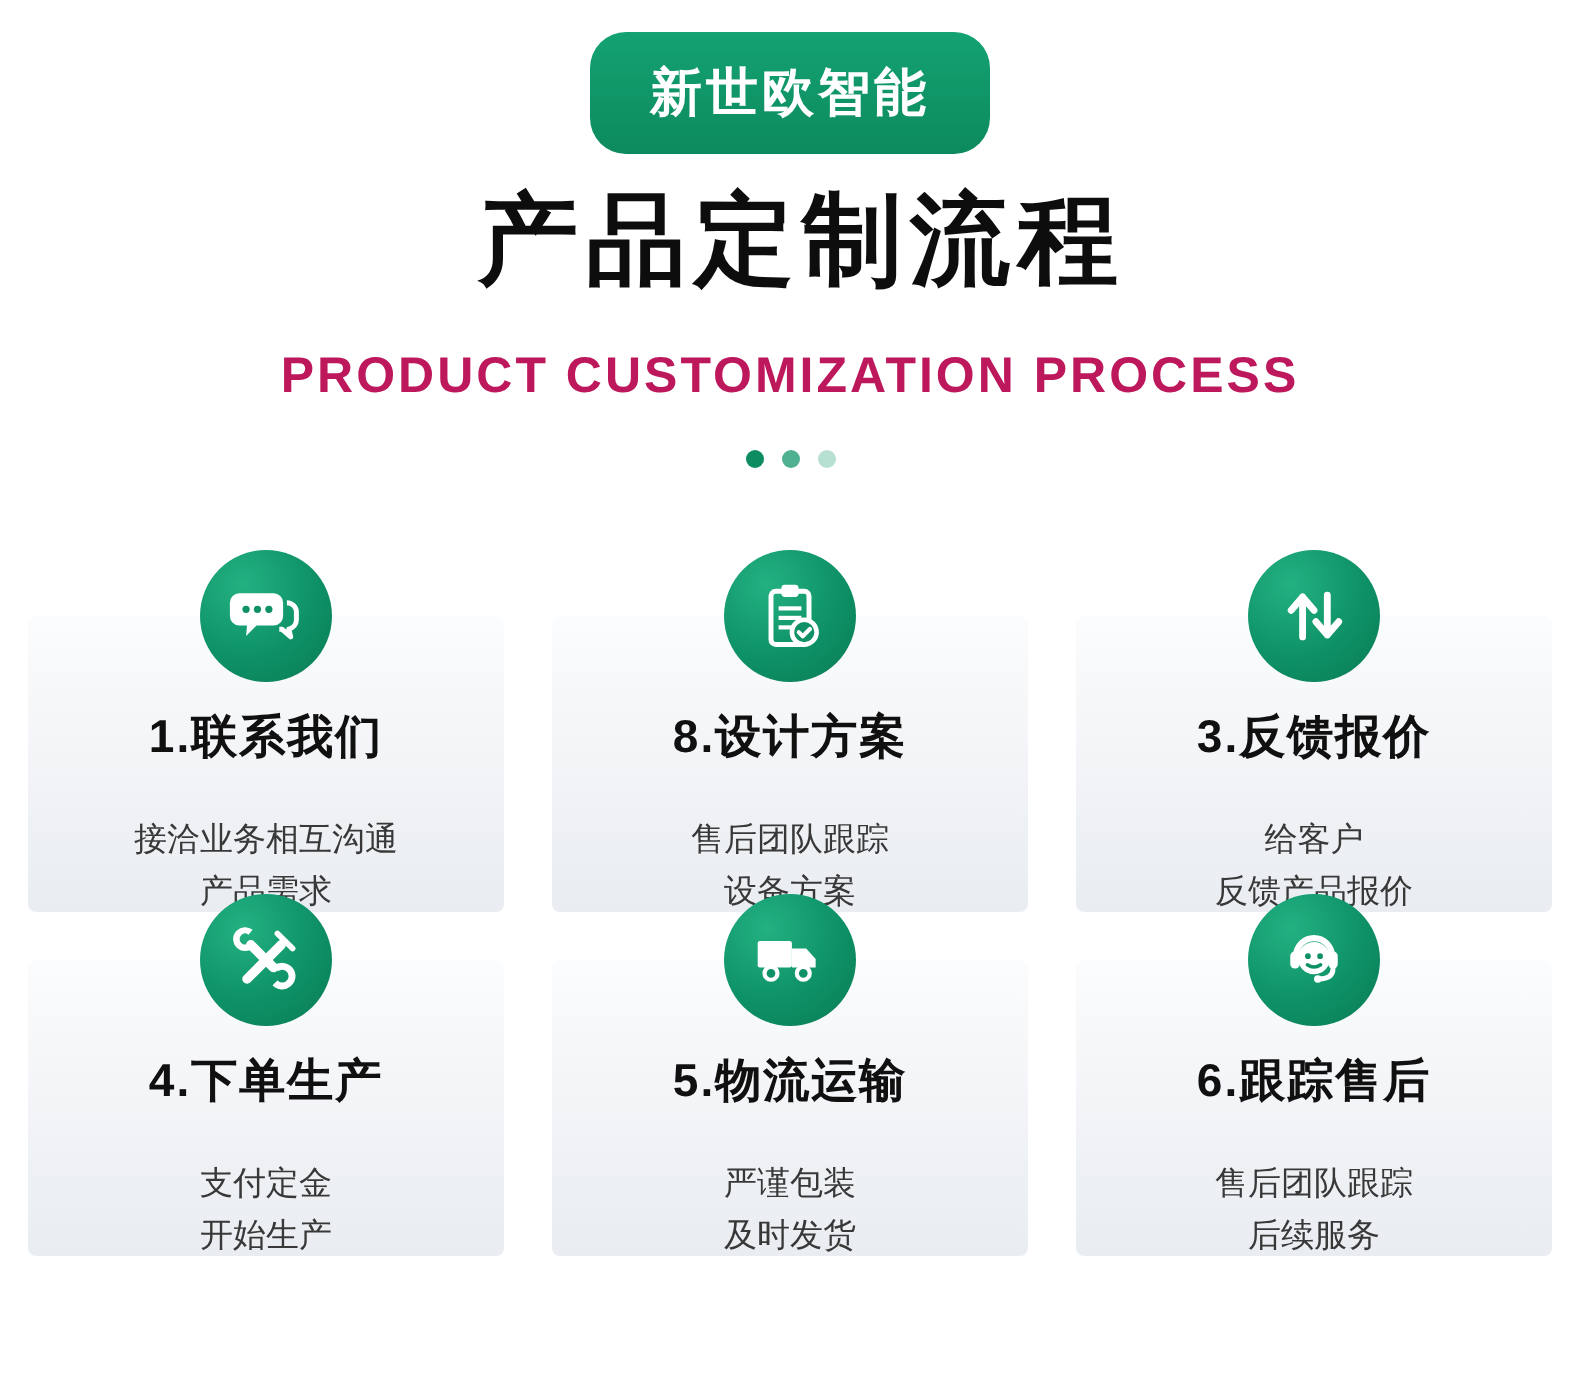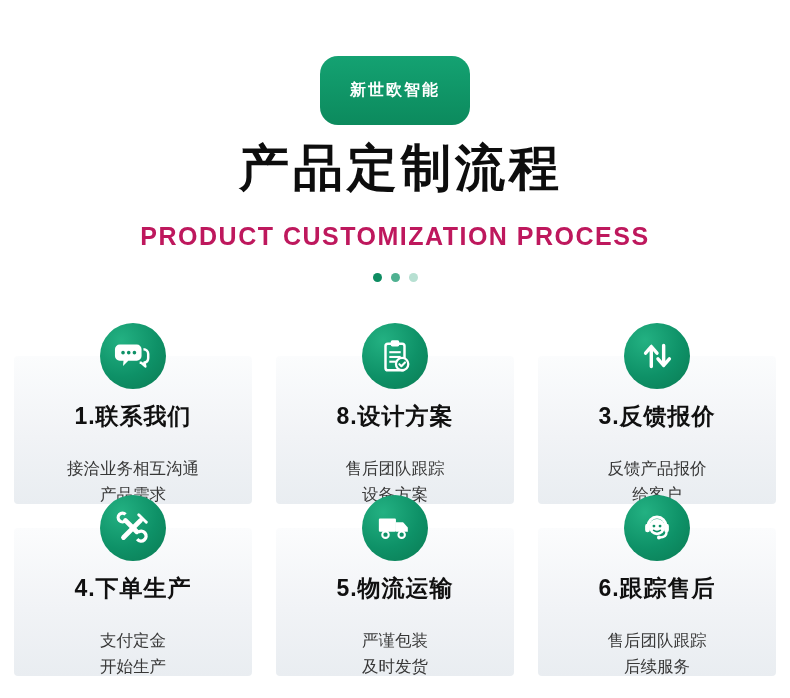--- a/index.html
+++ b/index.html
@@ -8,26 +8,25 @@
     background: #ffffff;
     font-family: "Liberation Sans", "DejaVu Sans", sans-serif;
     overflow: hidden;
     position: relative;
   }
   .header { text-align: center; padding-top: 16px; }
   .badge {
     display: inline-block;
     background: linear-gradient(180deg, #14a272, #0c8a5d);
     color: #ffffff;
-    font-size: 16px;
+    font-size: 26px;
     font-weight: 700;
     letter-spacing: 2px;
-    padding: 24px 30px;
+    padding: 13px 30px;
     border-radius: 18px;
-    margin-top: 40px;
   }
   .title {
     margin-top: 10px;
     font-size: 50px;
     font-weight: 800;
     letter-spacing: 4px;
     color: #0d0d0d;
     padding-left: 12px;
   }
   .subtitle {
@@ -142,22 +141,22 @@
 
   <div class="card">
     <div class="icon-circle">
       <svg viewBox="0 0 40 40" aria-hidden="true">
         <path d="M14 31V10M14 10l-6 7M14 10l6 7" fill="none" stroke="#ffffff" stroke-width="3.6" stroke-linecap="round" stroke-linejoin="round"></path>
         <path d="M27 9v21M27 30l-6-7M27 30l6-7" fill="none" stroke="#ffffff" stroke-width="3.6" stroke-linecap="round" stroke-linejoin="round"></path>
       </svg>
     </div>
     <div class="card-title">3.反馈报价</div>
     <div class="card-desc">
+      <span>给客户</span>
       <span>反馈产品报价</span>
-      <span>给客户</span>
     </div>
   </div>
 
   <div class="card">
     <div class="icon-circle">
       <svg viewBox="0 0 40 40" aria-hidden="true">
         <line x1="10" y1="30" x2="28" y2="12" stroke="#ffffff" stroke-width="5" stroke-linecap="round"></line>
         <path d="M26 6l8 8" stroke="#ffffff" stroke-width="3" stroke-linecap="round"></path>
         <line x1="12" y1="12" x2="24" y2="24" stroke="#ffffff" stroke-width="5" stroke-linecap="round"></line>
         <circle cx="28.5" cy="28.5" r="5.2" fill="none" stroke="#ffffff" stroke-width="3.6" stroke-dasharray="24 9" transform="rotate(-130 28.5 28.5)"></circle>

